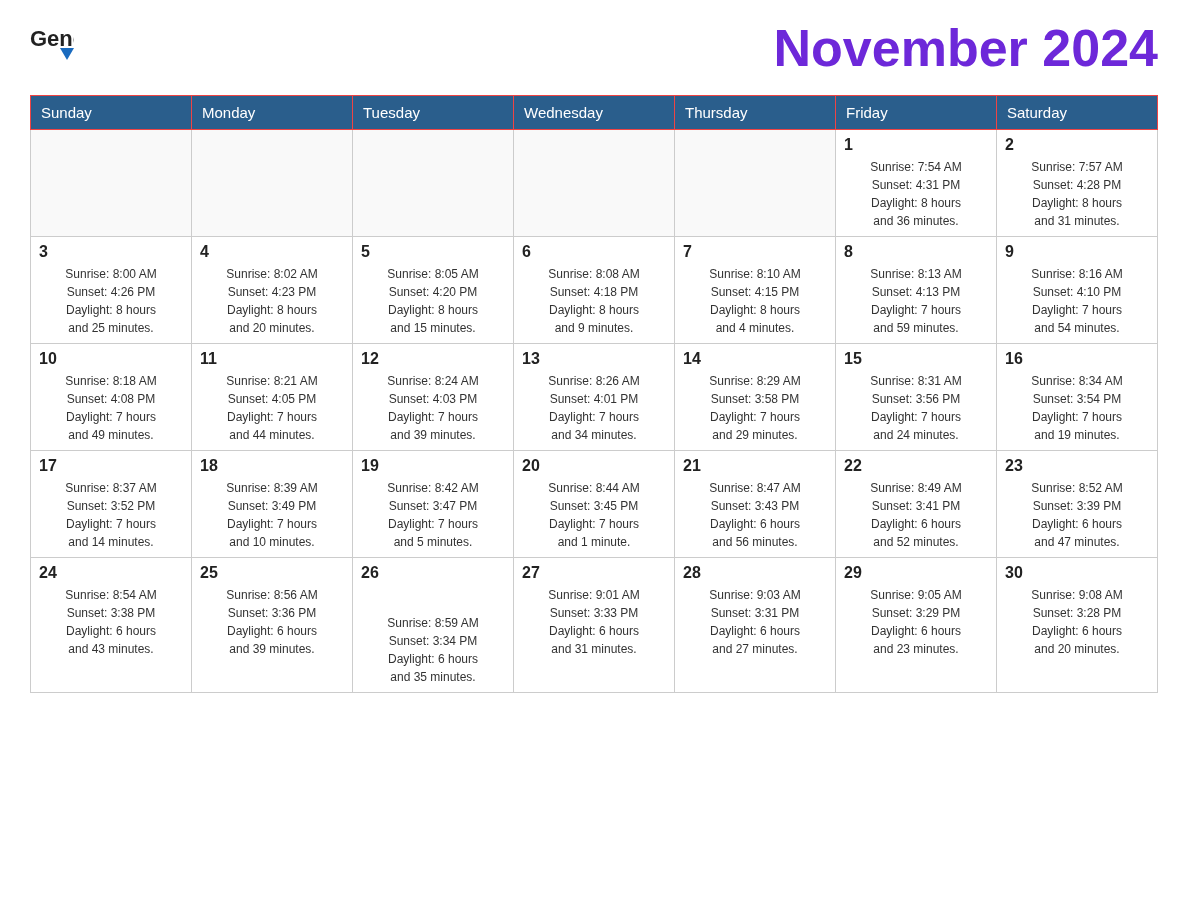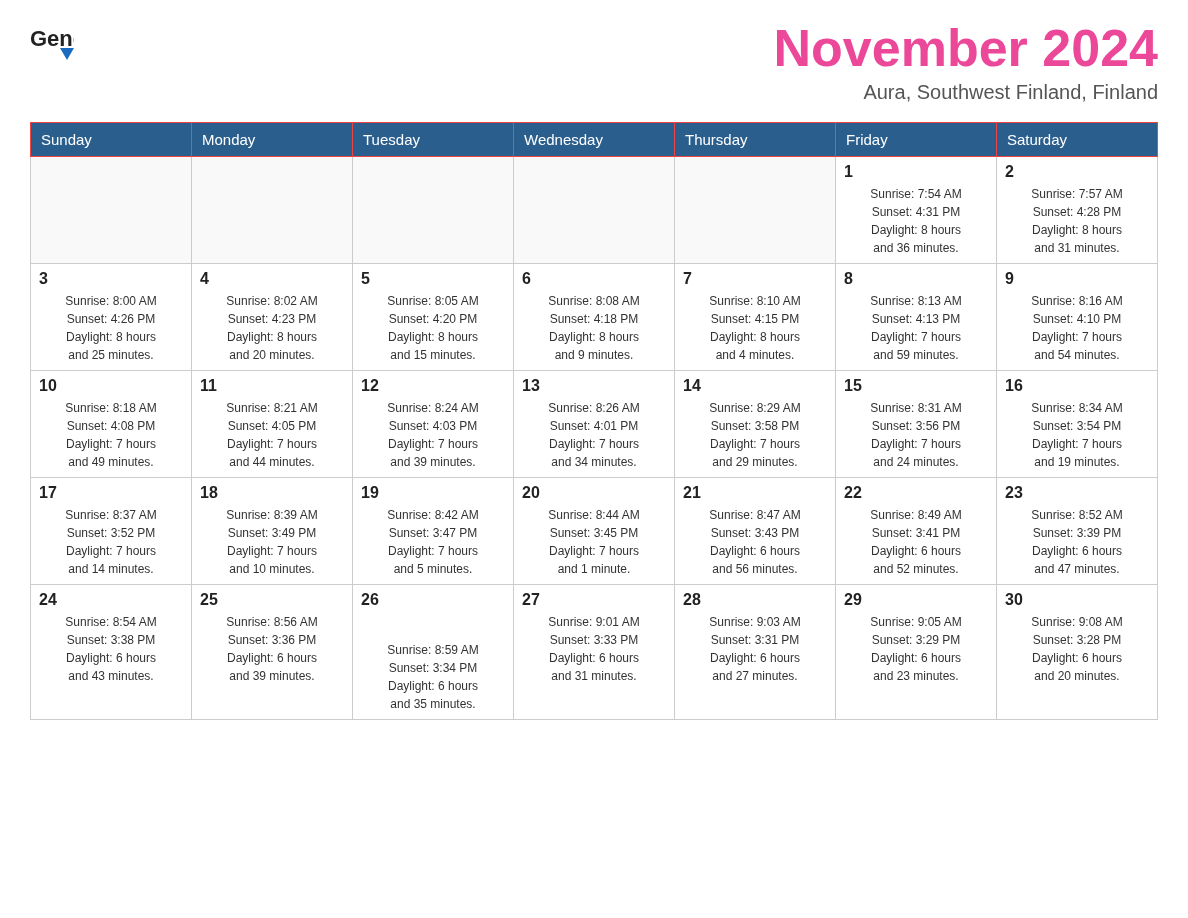--- a/index.html
+++ b/index.html
@@ -19,21 +19,21 @@
       display: flex;
       flex-direction: column;
       align-items: flex-start;
     }
     .title-area {
       text-align: right;
     }
     .month-year {
       font-size: 52px;
       font-weight: bold;
-      color: #ec4899;
+      color: #6d28d9;
       line-height: 1.1;
     }
     .location {
       font-size: 20px;
       color: #555;
       margin-top: 4px;
     }
     .calendar {
       width: 100%;
       border-collapse: collapse;
@@ -85,21 +85,20 @@
   <div class="logo-area">
     <div class="logo-wrapper">
       <svg width="44" height="44" viewBox="0 0 44 44">
         <text x="0" y="26" font-size="22" font-weight="bold" font-family="Arial" fill="#222">General</text>
         <polygon points="30,28 44,28 37,40" fill="#1a6bbf"></polygon>
       </svg>
     </div>
   </div>
   <div class="title-area">
     <div class="month-year">November 2024</div>
-    <div class="location">Aura, Southwest Finland, Finland</div>
   </div>
 </div>
 
 <table class="calendar">
   <thead>
     <tr>
     <th>Sunday</th>
         <th>Monday</th>
         <th>Tuesday</th>
         <th>Wednesday</th>

